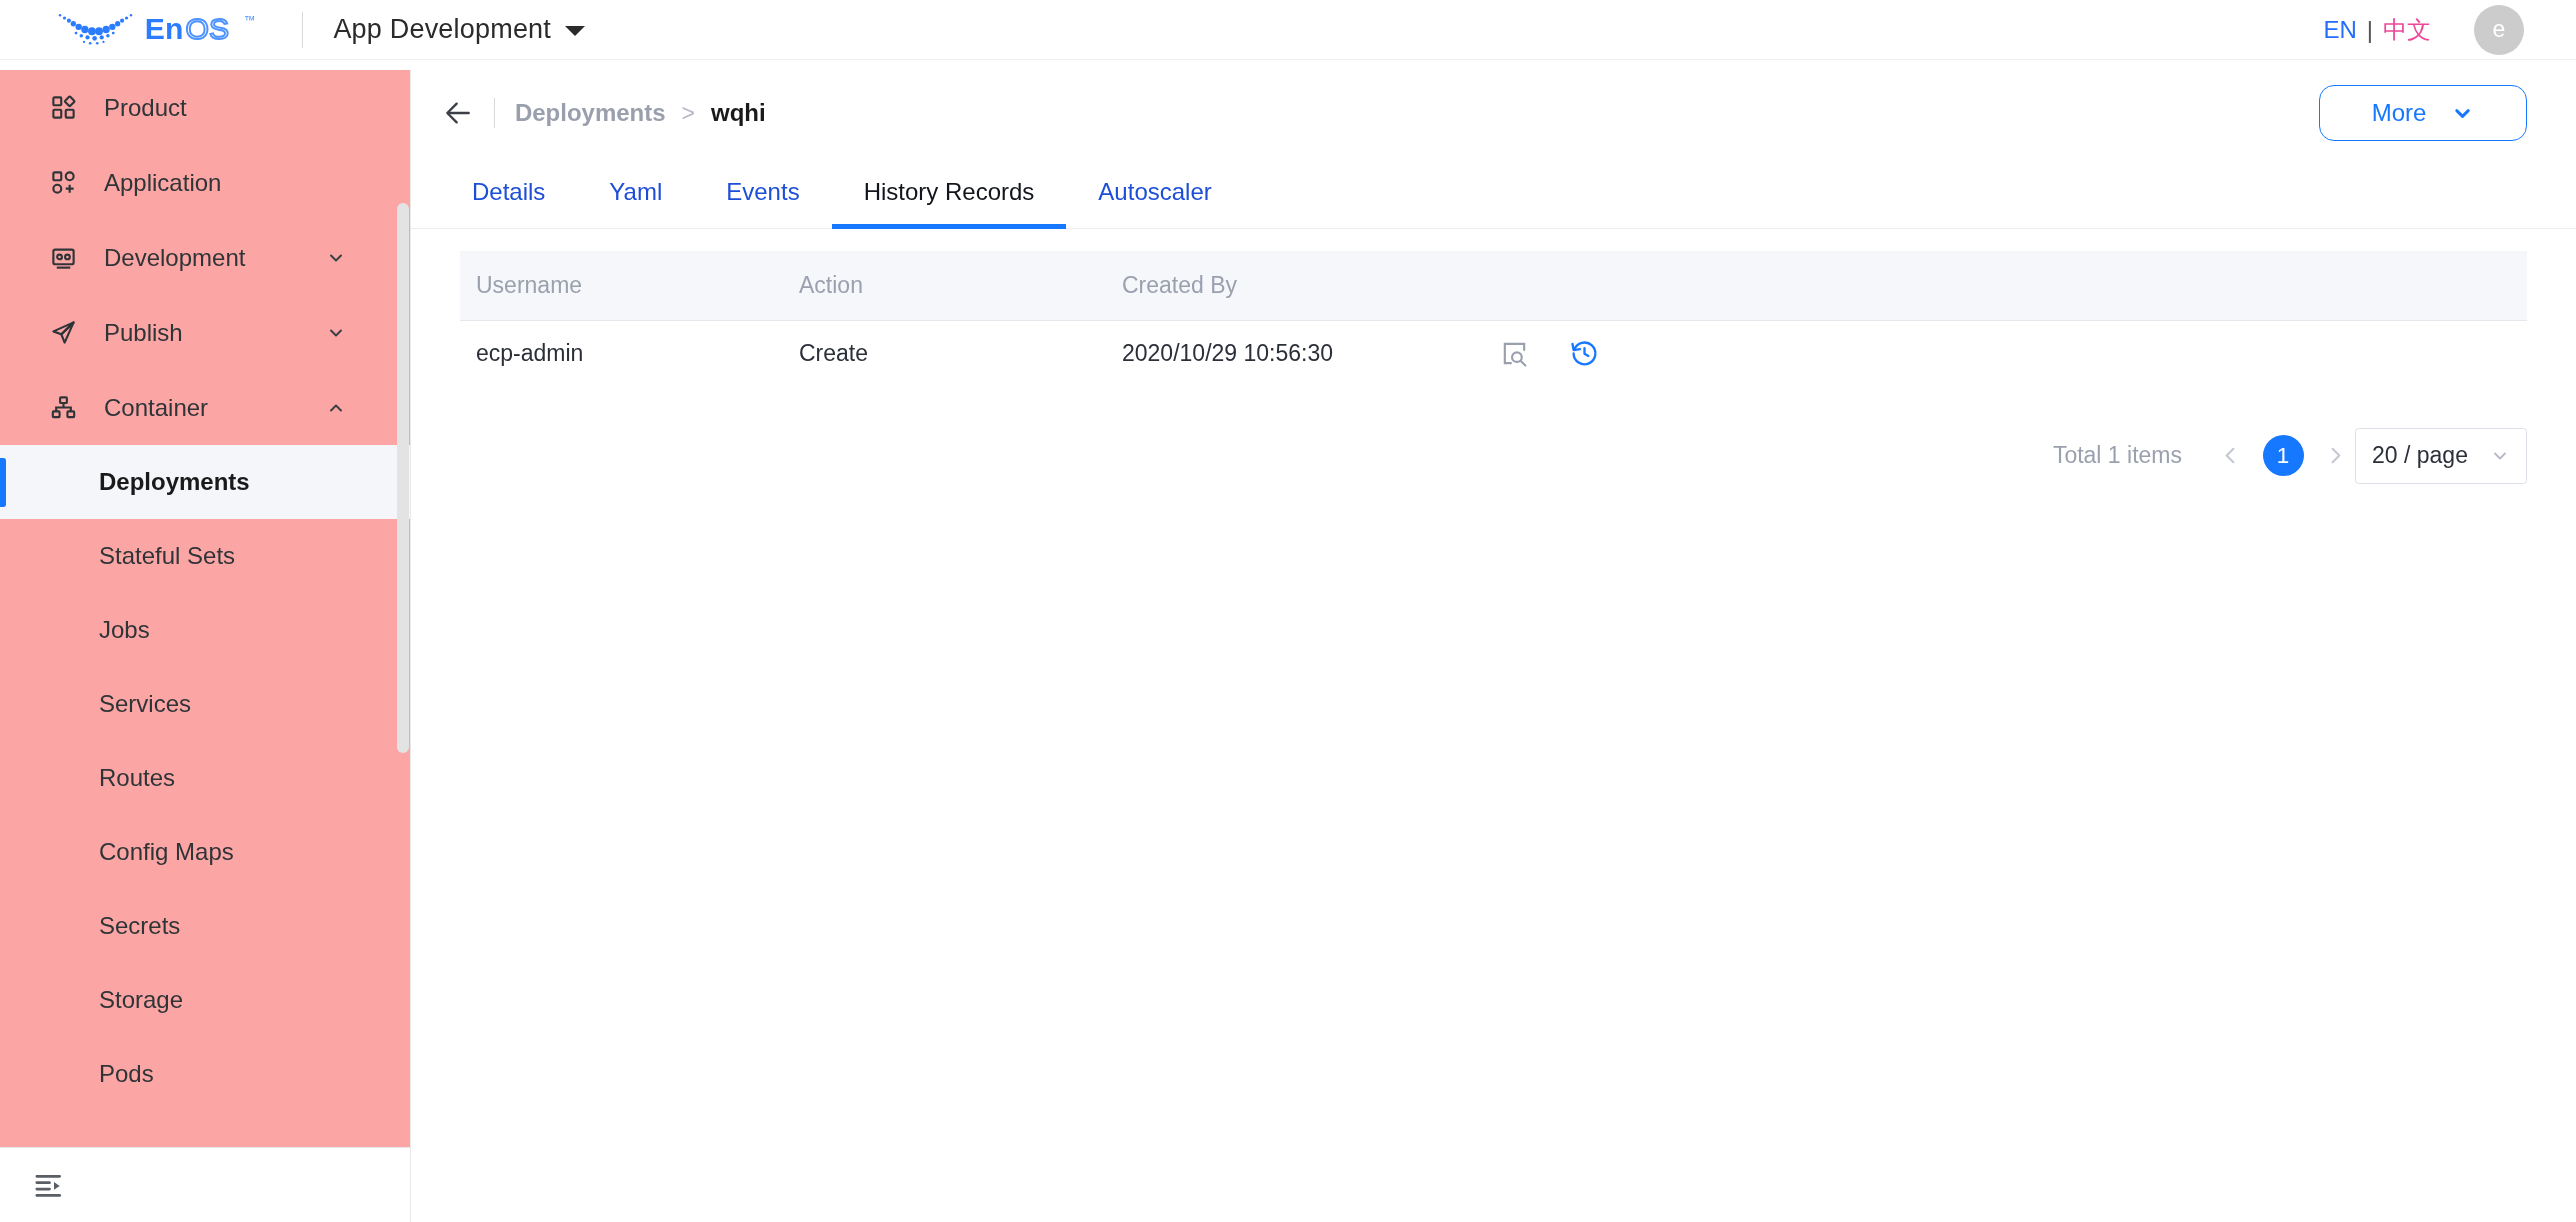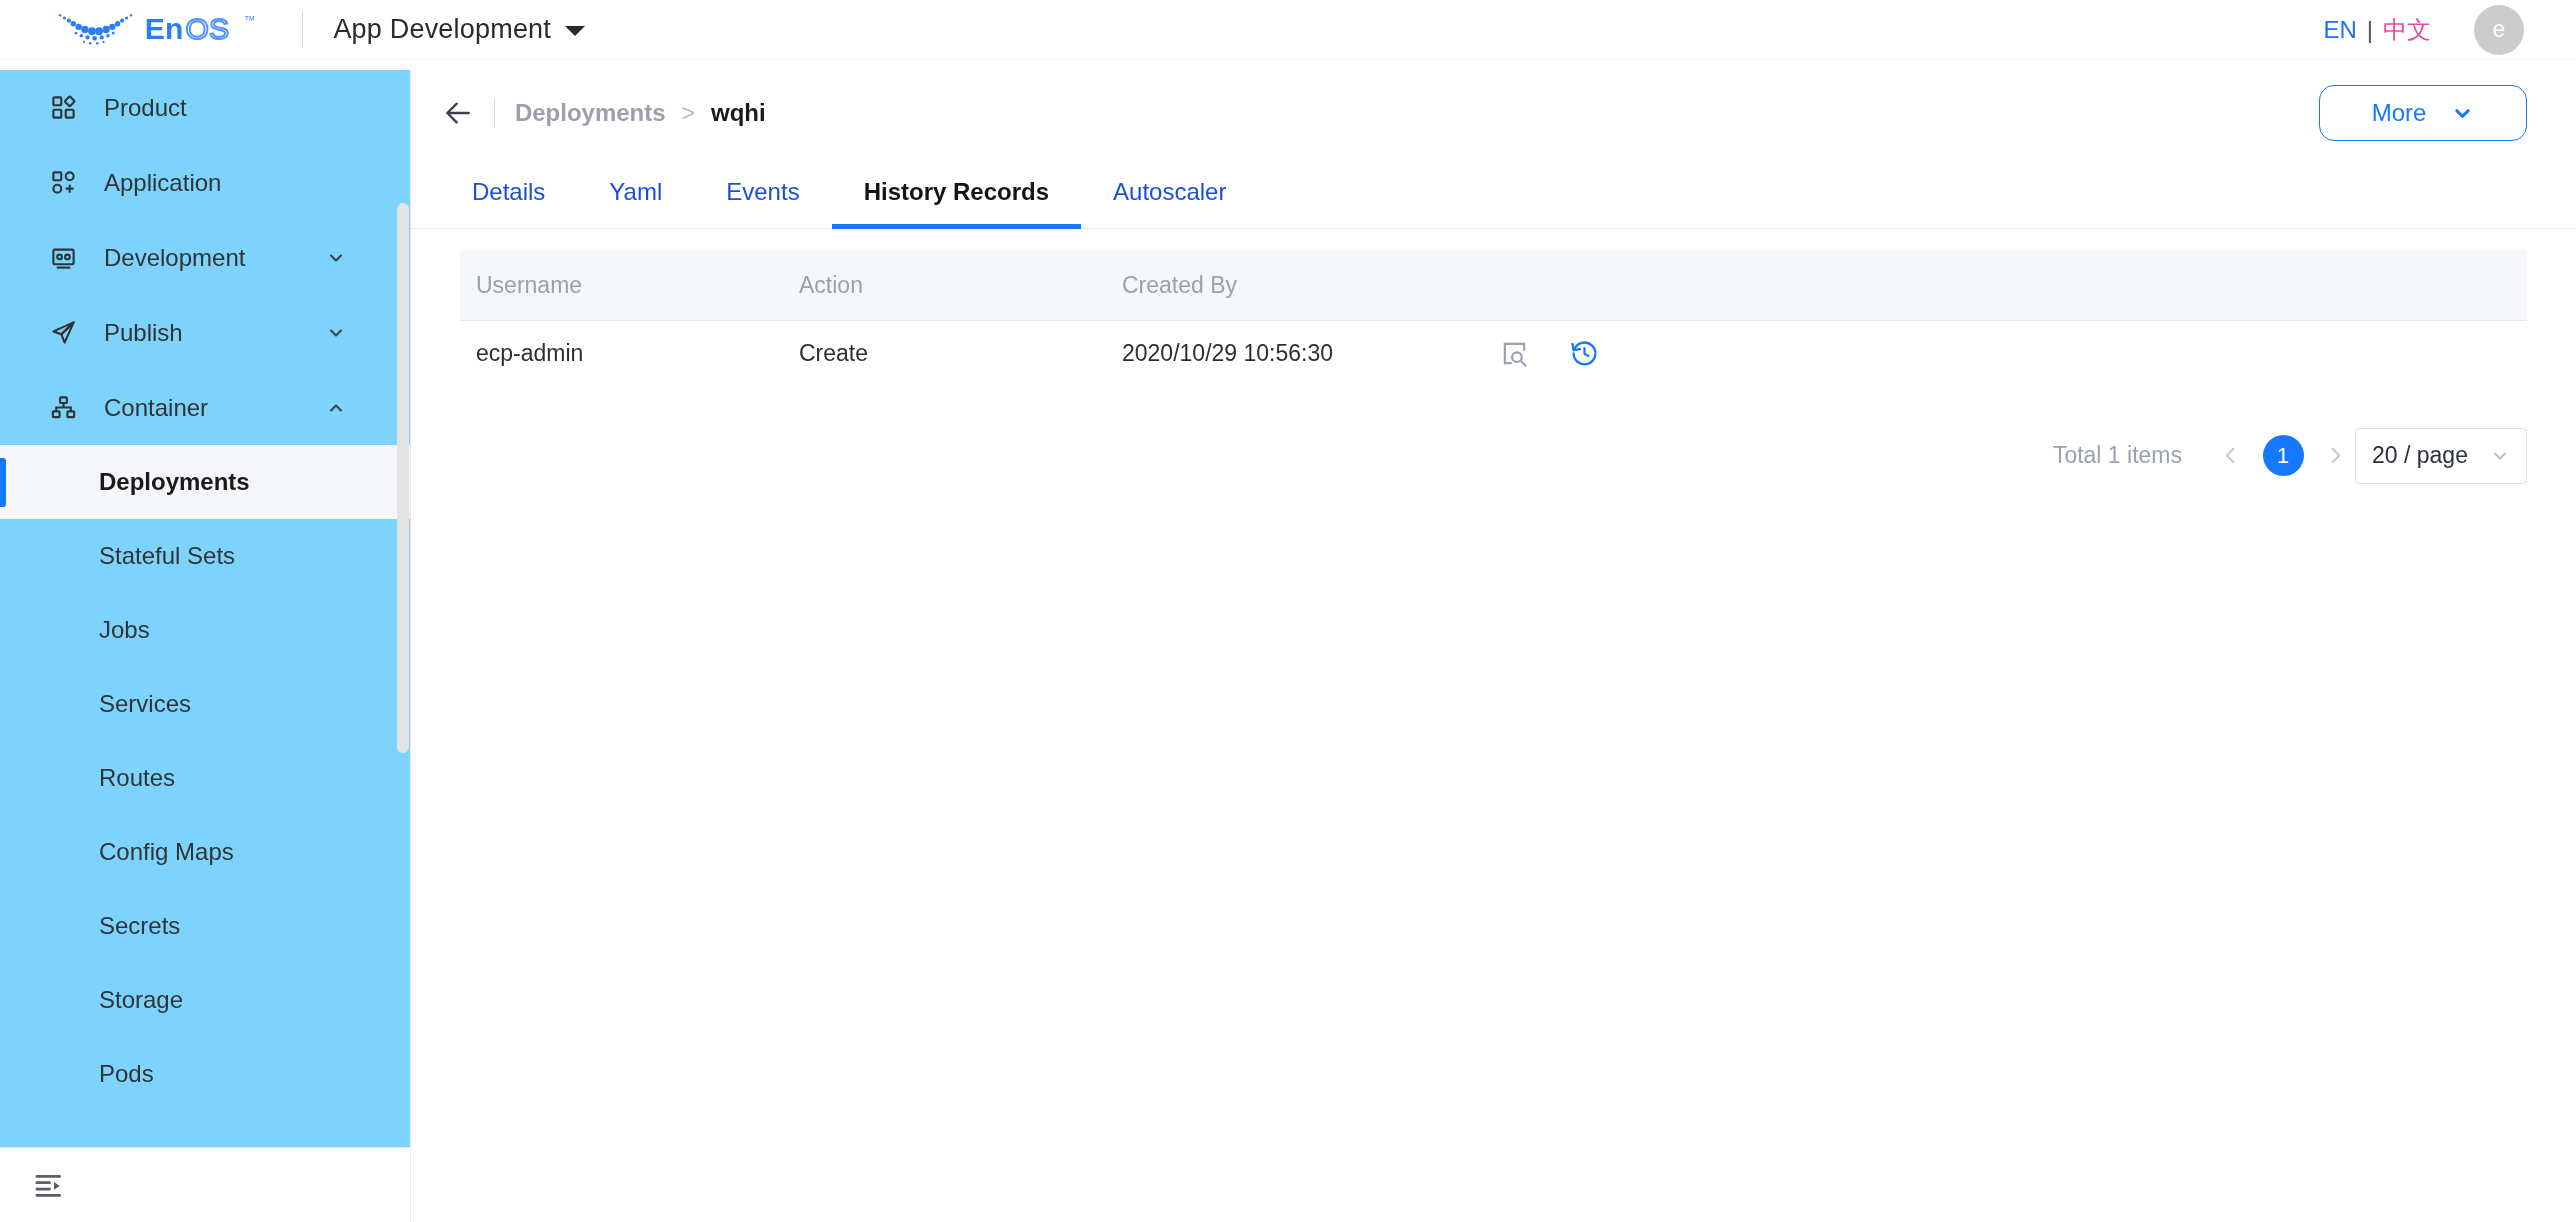--- a/index.html
+++ b/index.html
@@ -88,21 +88,21 @@
     justify-content: center;
     cursor: pointer;
   }
 
   
   .sidebar {
     position: absolute;
     top: 70px; left: 0;
     width: 411px;
     height: 1153px;
-    background: #7dd3fc;
+    background: #fca5a5;
     border-right: 0.9px solid #e8e8e8;
     overflow: hidden;
   }
 
   .sidebar-scroll {
     position: absolute;
     top: 0; left: 0;
     width: 411px;
     height: 1076px;
     overflow: hidden;
@@ -266,21 +266,21 @@
     align-items: center;
     justify-content: center;
     font-size: 24px;
     color: #1d4ed8;
     cursor: pointer;
     padding: 0 32px;
     position: relative;
   }
   .tab.active {
     color: #12161c;
-    font-weight: bold;
+    font-weight: normal;
   }
   .tab.active::after {
     content: "";
     position: absolute;
     left: 0; right: 0;
     bottom: -0.9px;
     height: 5.4px;
     background: #1677ff;
   }
 

